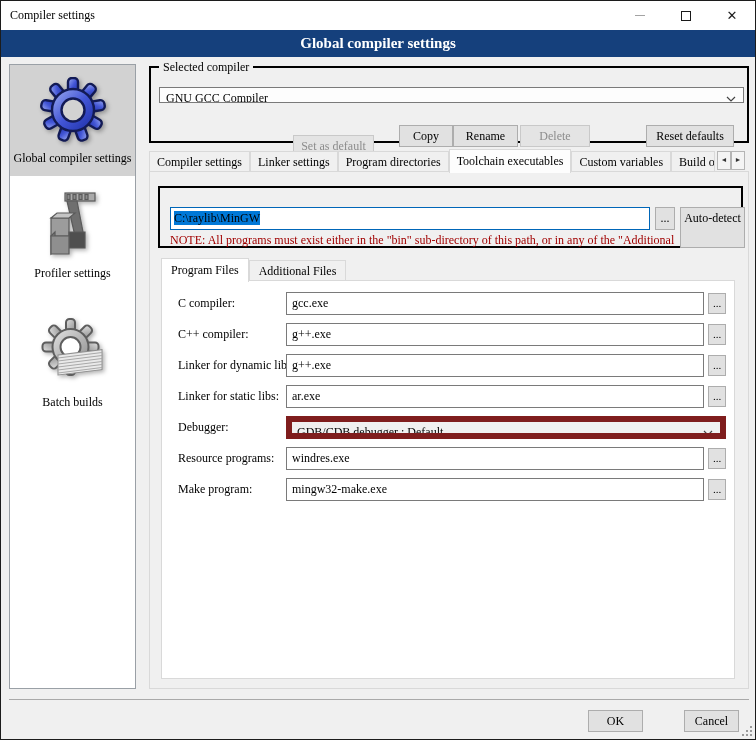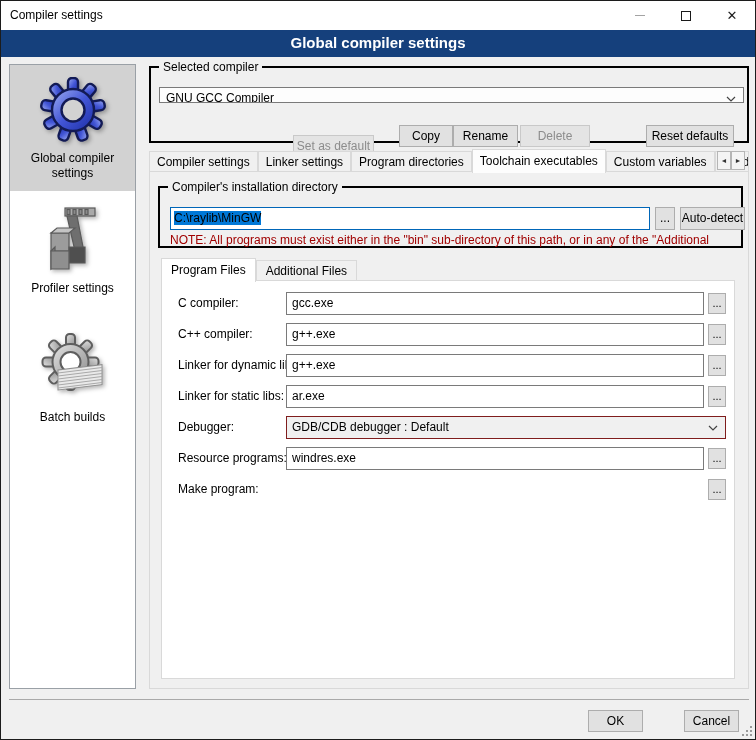--- a/index.html
+++ b/index.html
@@ -3,21 +3,21 @@
 <meta charset="utf-8">
 <style>
   :root{
     --banner:#15407C;
     --note:#A00000;
     --sel:#0078D7;
   }
   *{box-sizing:border-box;}
   html,body{margin:0;padding:0;}
   body{font-family:"Liberation Sans", sans-serif;font-size:12px;color:#000;background:#555;}
-  .window{position:relative;width:756px;height:740px;background:#F0F0F0;border:1px solid #1c1c1c;overflow:hidden;}
+  .window{position:relative;width:756px;height:740px;background:#F0F0F0;border:1px solid #1c1c1c;overflow:hidden;font-family:Liberation Serif, serif;}
 
   
   .titlebar{position:absolute;left:0;top:0;width:100%;height:29px;background:#fff;}
   .titlebar .title{position:absolute;left:9px;top:7px;font-size:12px;}
   .win-controls{position:absolute;right:0;top:0;height:29px;display:flex;}
   .win-btn{width:46px;height:29px;display:flex;align-items:center;justify-content:center;}
   .glyph-min{width:10px;height:1px;background:#a3a3a3;}
   .glyph-max{width:10px;height:10px;border:1px solid #1a1a1a;}
   .glyph-close{font-size:13px;line-height:13px;color:#1a1a1a;}
 
@@ -65,36 +65,36 @@
 
   
   .tabpanel{position:absolute;left:0;top:114px;width:600px;height:518px;background:#F0F0F0;border:1px solid #d9d9d9;}
 
   
   .grp-dir{left:8px;top:14px;width:585px;height:62px;}
   .path-input{position:absolute;left:10px;top:19px;width:480px;height:23px;background:#fff;border:1px solid #0066b8;
               line-height:21px;padding-left:3px;white-space:nowrap;overflow:hidden;}
   .path-input .selected-text{background:var(--sel);color:#000000;}
   .btn-browse-dir{left:495px;top:19px;width:20px;height:23px;line-height:21px;}
-  .btn-autodetect{left:520px;top:19px;width:65px;height:23px;line-height:21px;}
+  .btn-autodetect{left:520px;top:19px;width:65px;height:41px;line-height:21px;}
   .dir-note{position:absolute;left:10px;top:45px;width:573px;color:var(--note);white-space:nowrap;overflow:hidden;}
 
   
   .subtabstrip{position:absolute;left:11px;top:85px;height:24px;display:flex;align-items:flex-end;}
   .subtab{border:1px solid #d9d9d9;border-bottom:none;background:#f0f0f0;padding:0 9px;height:21px;line-height:20px;white-space:nowrap;}
   .subtab.active{background:#fff;height:24px;line-height:23px;z-index:3;margin-bottom:-1px;}
 
   
   .subpage{position:absolute;left:11px;top:108px;width:574px;height:399px;background:#fff;border:1px solid #d9d9d9;}
   .frow{position:absolute;left:0;width:100%;height:23px;}
   .flabel{position:absolute;left:16px;line-height:23px;white-space:nowrap;}
   .finput{position:absolute;left:124px;width:418px;height:23px;background:#fff;border:1px solid #7a7a7a;
           line-height:21px;padding-left:5px;white-space:nowrap;overflow:hidden;}
   .fbrowse{left:546px;top:1px;width:18px;height:21px;line-height:19px;font-size:11px;}
-  .fcombo{position:absolute;left:124px;width:440px;height:23px;background:#f0f0f0;border:1px solid #7f1d1d;
+  .fcombo{position:absolute;left:124px;width:440px;height:23px;background:#f0f0f0;border:6px solid #7f1d1d;
           line-height:21px;padding-left:5px;white-space:nowrap;overflow:hidden;}
   .fcombo .chev{position:absolute;right:7px;top:8px;}
   .r0{top:11px;}.r1{top:42px;}.r2{top:73px;}.r3{top:104px;}.r4{top:135px;}.r5{top:166px;}.r6{top:197px;}
 
   
   .footer-sep{position:absolute;left:8px;top:698px;width:740px;height:1px;background:#a9a9a9;}
   .btn-ok{left:587px;top:709px;width:55px;}
   .btn-cancel{left:683px;top:709px;width:55px;}
   .grip{position:absolute;right:2px;bottom:2px;}
 </style>
@@ -230,21 +230,20 @@
       <div class="tab clipped">Build options</div>
       <div class="tab-arrows">
         <div class="tab-arrow">◄</div>
         <div class="tab-arrow">►</div>
       </div>
     </div>
 
     <div class="tabpanel">
 
       <div class="groupbox grp-dir">
-        <span class="legend">Compiler's installation directory</span>
         <div class="path-input">
           <span class="selected-text">C:\raylib\MinGW</span>
         </div>
         <div class="btn btn-browse-dir">...</div>
         <div class="btn btn-autodetect">Auto-detect</div>
         <div class="dir-note">NOTE: All programs must exist either in the "bin" sub-directory of this path, or in any of the "Additional</div>
       </div>
 
       <div class="subtabstrip">
         <div class="subtab active">Program Files</div>
@@ -288,20 +287,21 @@
         </div>
 
         <div class="frow r5">
           <span class="flabel">Resource programs:</span>
           <div class="finput">windres.exe</div>
           <div class="btn fbrowse">...</div>
         </div>
 
         <div class="frow r6">
           <span class="flabel">Make program:</span>
+          <div class="finput">mingw32-make.exe</div>
           <div class="btn fbrowse">...</div>
         </div>
 
       </div>
     </div>
   </div>
 
   <div class="footer-sep"></div>
   <div class="btn btn-ok">OK</div>
   <div class="btn btn-cancel">Cancel</div>

